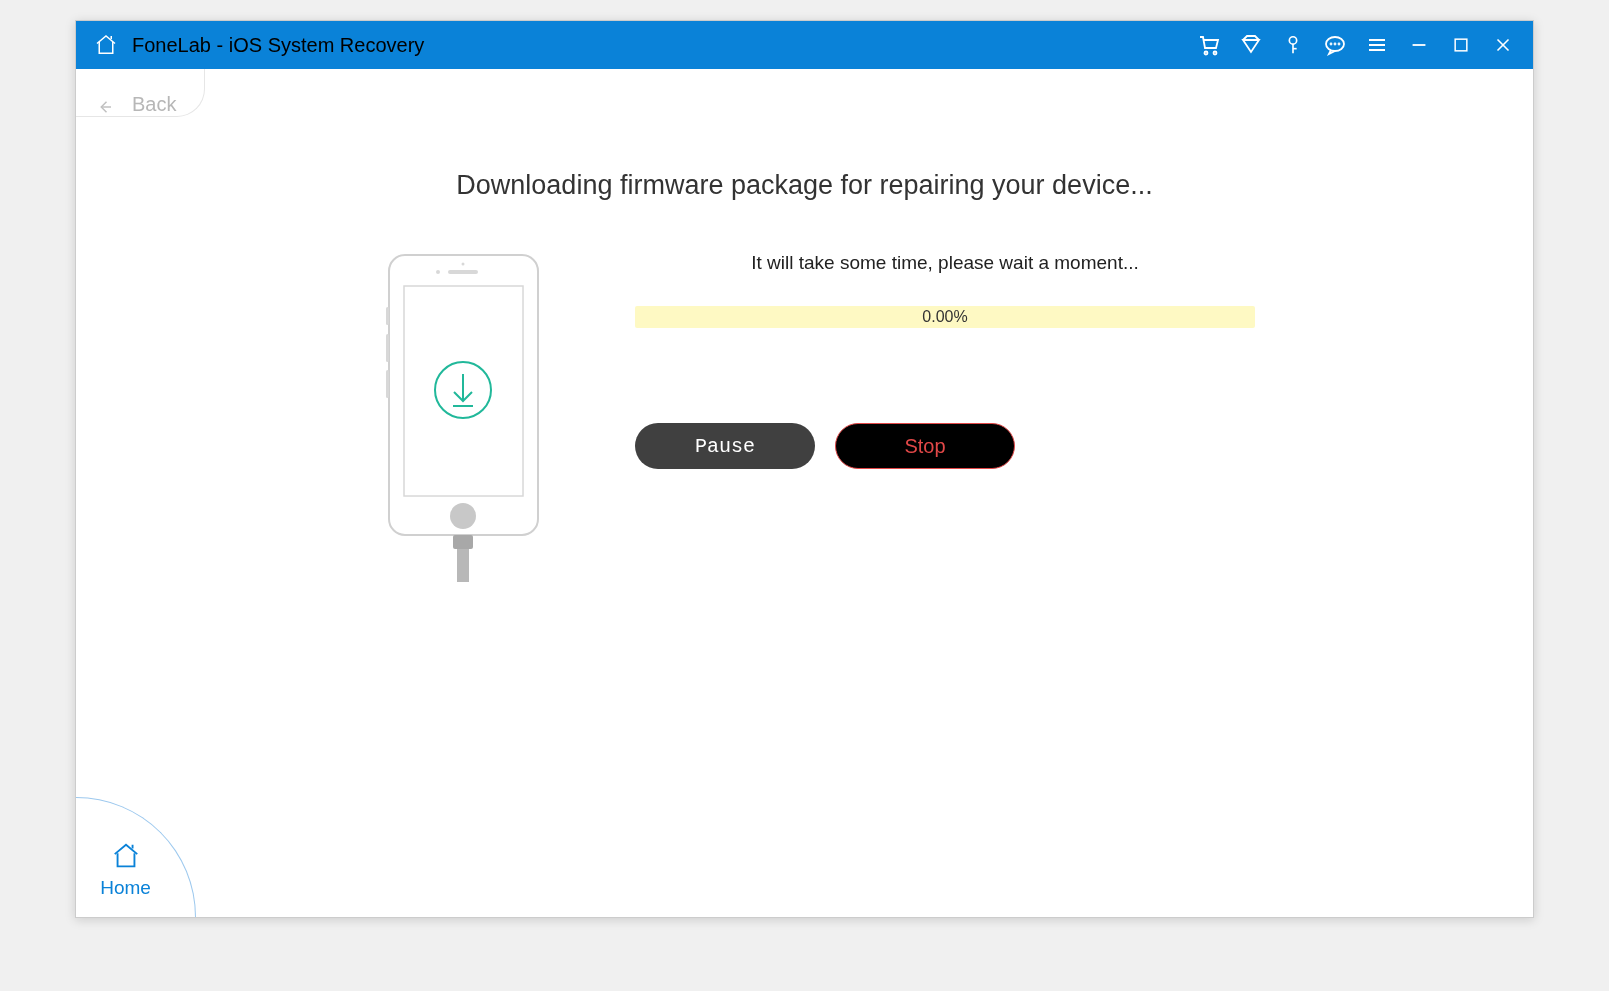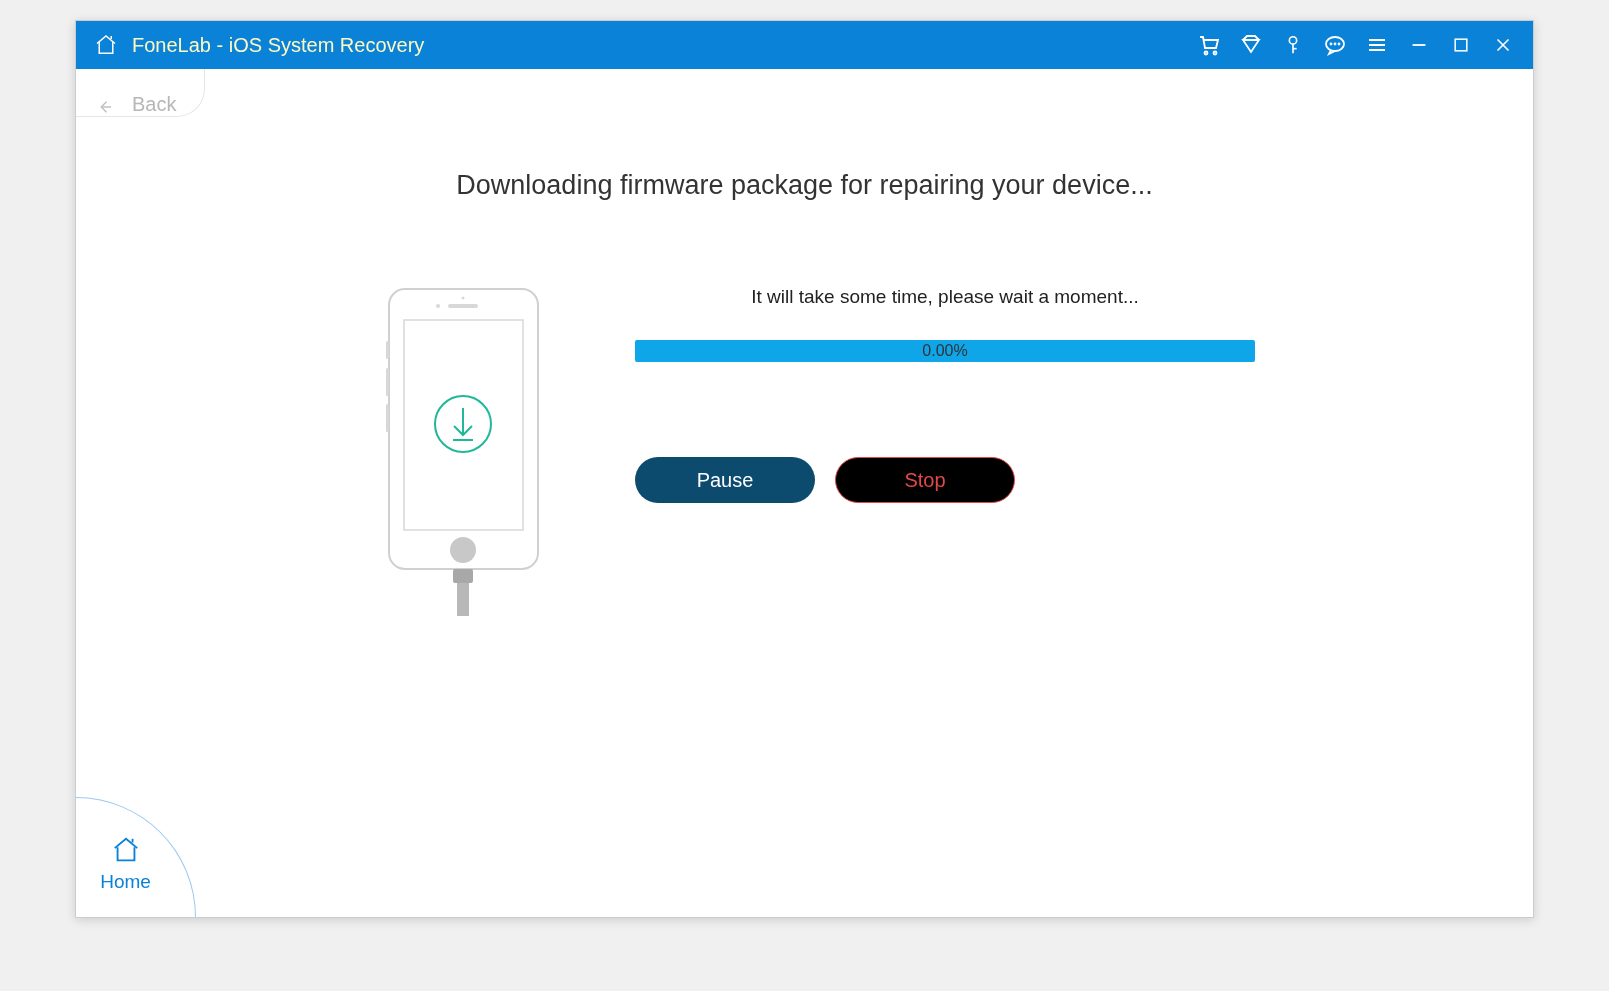--- a/index.html
+++ b/index.html
@@ -28,21 +28,21 @@
   color: #fff;
 }
 .titlebar-left {
   display: flex;
   align-items: center;
   gap: 14px;
 }
 .titlebar-title {
   font-size: 20px;
   font-weight: 300;
-  color: #fef9c3;
+  color: #000000;
 }
 .titlebar-right {
   margin-left: auto;
   display: flex;
   align-items: center;
   gap: 18px;
 }
 .titlebar-icon {
   width: 24px;
   height: 24px;
@@ -69,21 +69,21 @@
 .back-arrow-svg { stroke: #c0c0c0; }
 .content {
   padding: 40px 60px;
   text-align: center;
 }
 .heading {
   font-size: 27px;
   color: #333;
   font-weight: 400;
   margin-top: 10px;
-  margin-bottom: 85px;
+  margin-bottom: 51px;
 }
 .main-row {
   display: flex;
   align-items: flex-start;
   justify-content: flex-start;
   gap: 94px;
   padding-left: 250px;
 }
 .phone-wrap {
   position: relative;
@@ -95,21 +95,21 @@
   margin-bottom: 32px;
   text-align: center;
 }
 .progress-area {
   width: 620px;
   text-align: left;
 }
 .progress-bar {
   width: 100%;
   height: 22px;
-  background: #0ea5e9;
+  background: #fef9c3;
   border-radius: 2px;
   display: flex;
   align-items: center;
   justify-content: center;
   font-size: 16px;
   color: #333;
   margin-bottom: 95px;
 }
 .buttons {
   display: flex;
@@ -120,22 +120,23 @@
   height: 46px;
   border-radius: 23px;
   font-size: 20px;
   cursor: pointer;
   display: flex;
   align-items: center;
   justify-content: center;
   border: none;
 }
 .btn-pause {
-  background: #0c4a6e;
+  background: #404040;
   color: #fff;
+  font-family: Liberation Mono, monospace;
 }
 .btn-stop {
   background: #000000;
   color: #e24848;
   border: 1px solid #e24848;
 }
 .home-corner {
   position: absolute;
   bottom: 0;
   left: 0;
@@ -143,21 +144,21 @@
   height: 120px;
   border: 1px solid #9cc8ee;
   border-left: none;
   border-bottom: none;
   border-top-right-radius: 120px;
   background: #fff;
   display: flex;
   flex-direction: column;
   align-items: center;
   justify-content: flex-end;
-  padding-bottom: 24px;
+  padding-bottom: 18px;
   padding-right: 20px;
   cursor: pointer;
 }
 .home-corner-label {
   font-size: 19px;
   color: #0a82d8;
   margin-top: 6px;
 }
 </style>
 </head>

